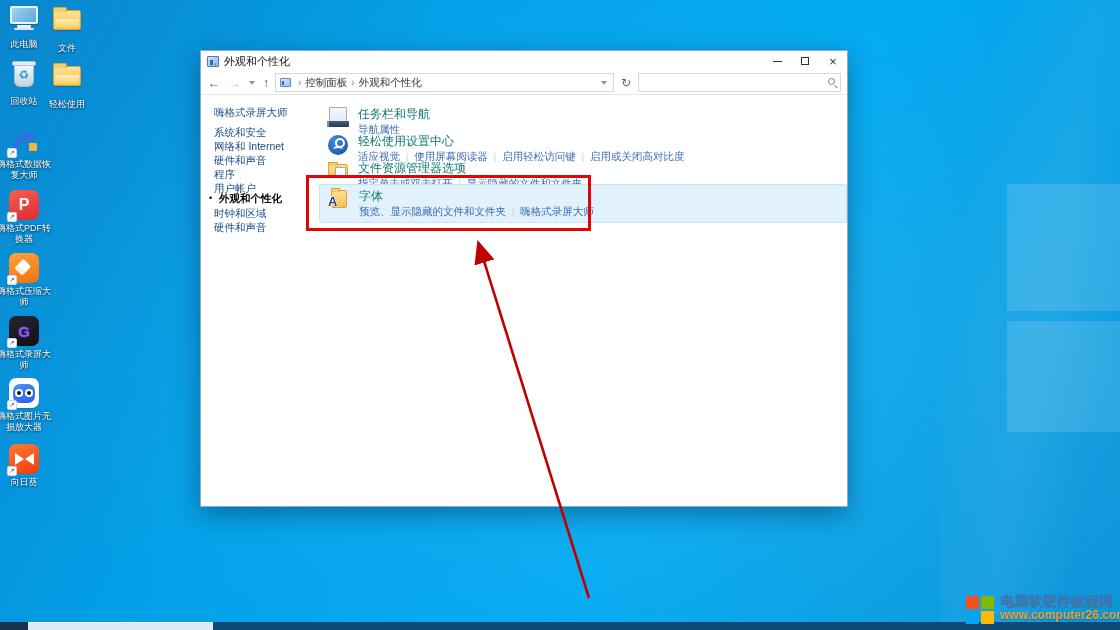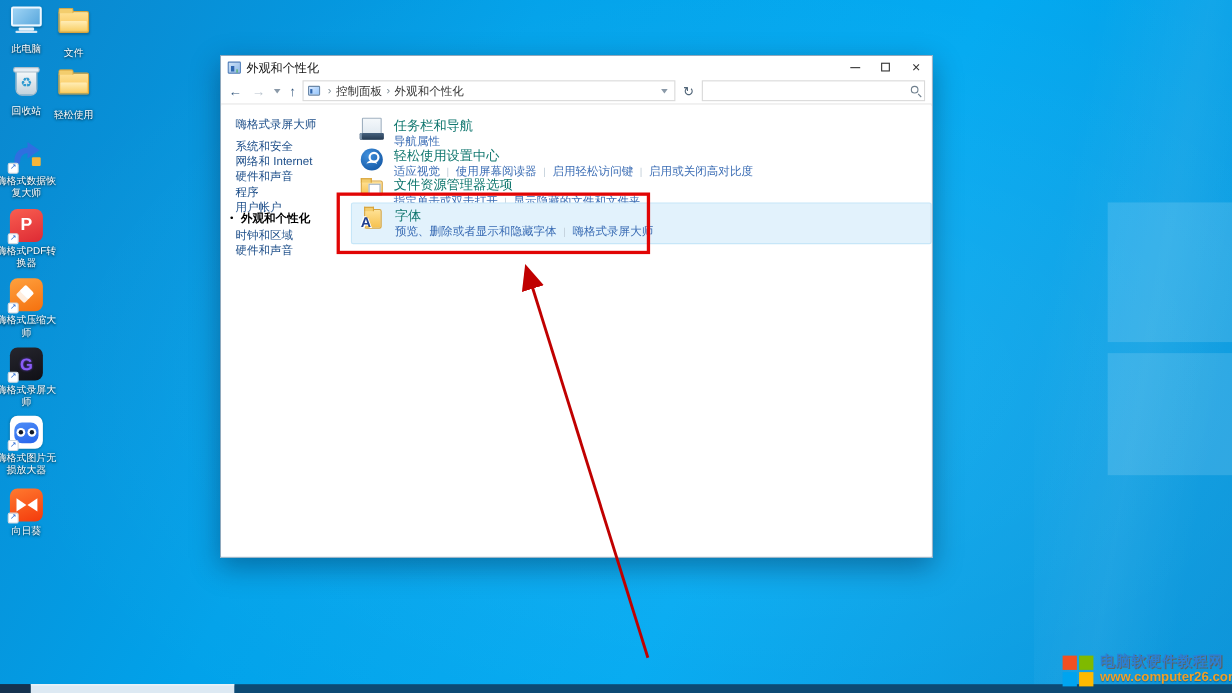--- a/index.html
+++ b/index.html
@@ -343,21 +343,21 @@
       </div>
     </div>
 
     <div class="cp-row hl" style="top:88px;">
       <div class="cp-icon">
           <div class="ic-fonts"></div>
         </div>
       <div>
         <div class="cp-title">字体</div>
         <div class="cp-links">
-          <span>预览、删除或者显示和隐藏字体</span><span class="sep"></span><span>嗨格式录屏大师</span>
+          <span>预览、显示隐藏的文件和文件夹</span><span class="sep"></span><span>嗨格式录屏大师</span>
         </div>
       </div>
     </div>
   </div>
 </div>
 
 <div class="red-rect"></div>
 <svg class="arrow-svg" width="1120" height="630" viewBox="0 0 1120 630">
   <defs>
     <marker id="ah" markerWidth="9" markerHeight="8" refX="7" refY="4" orient="auto">

